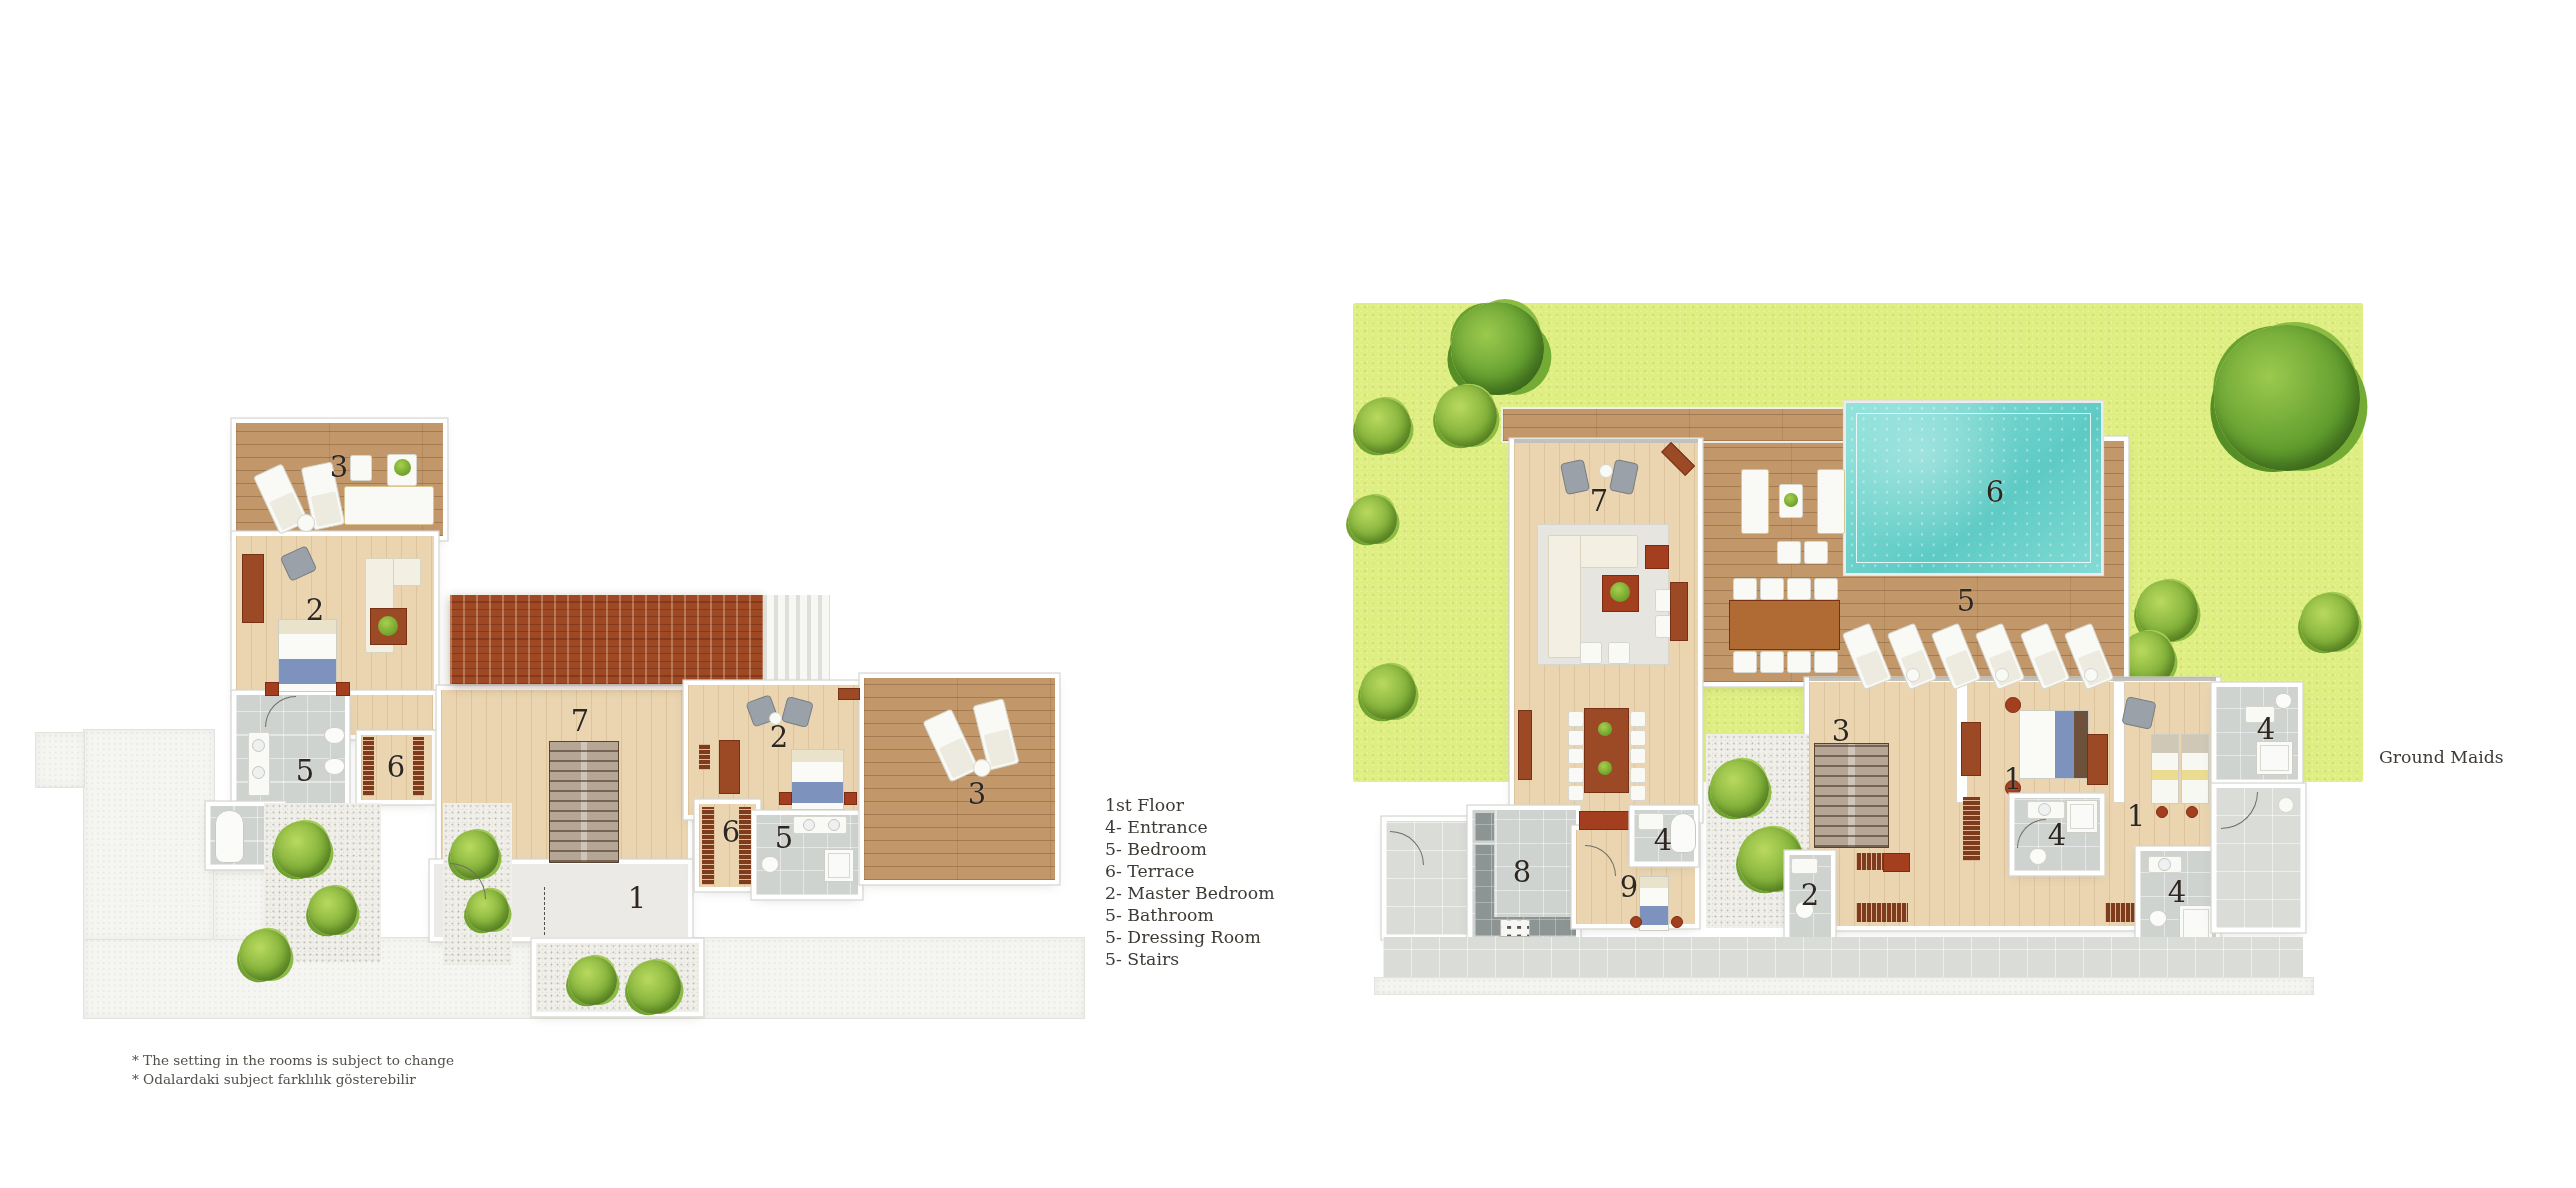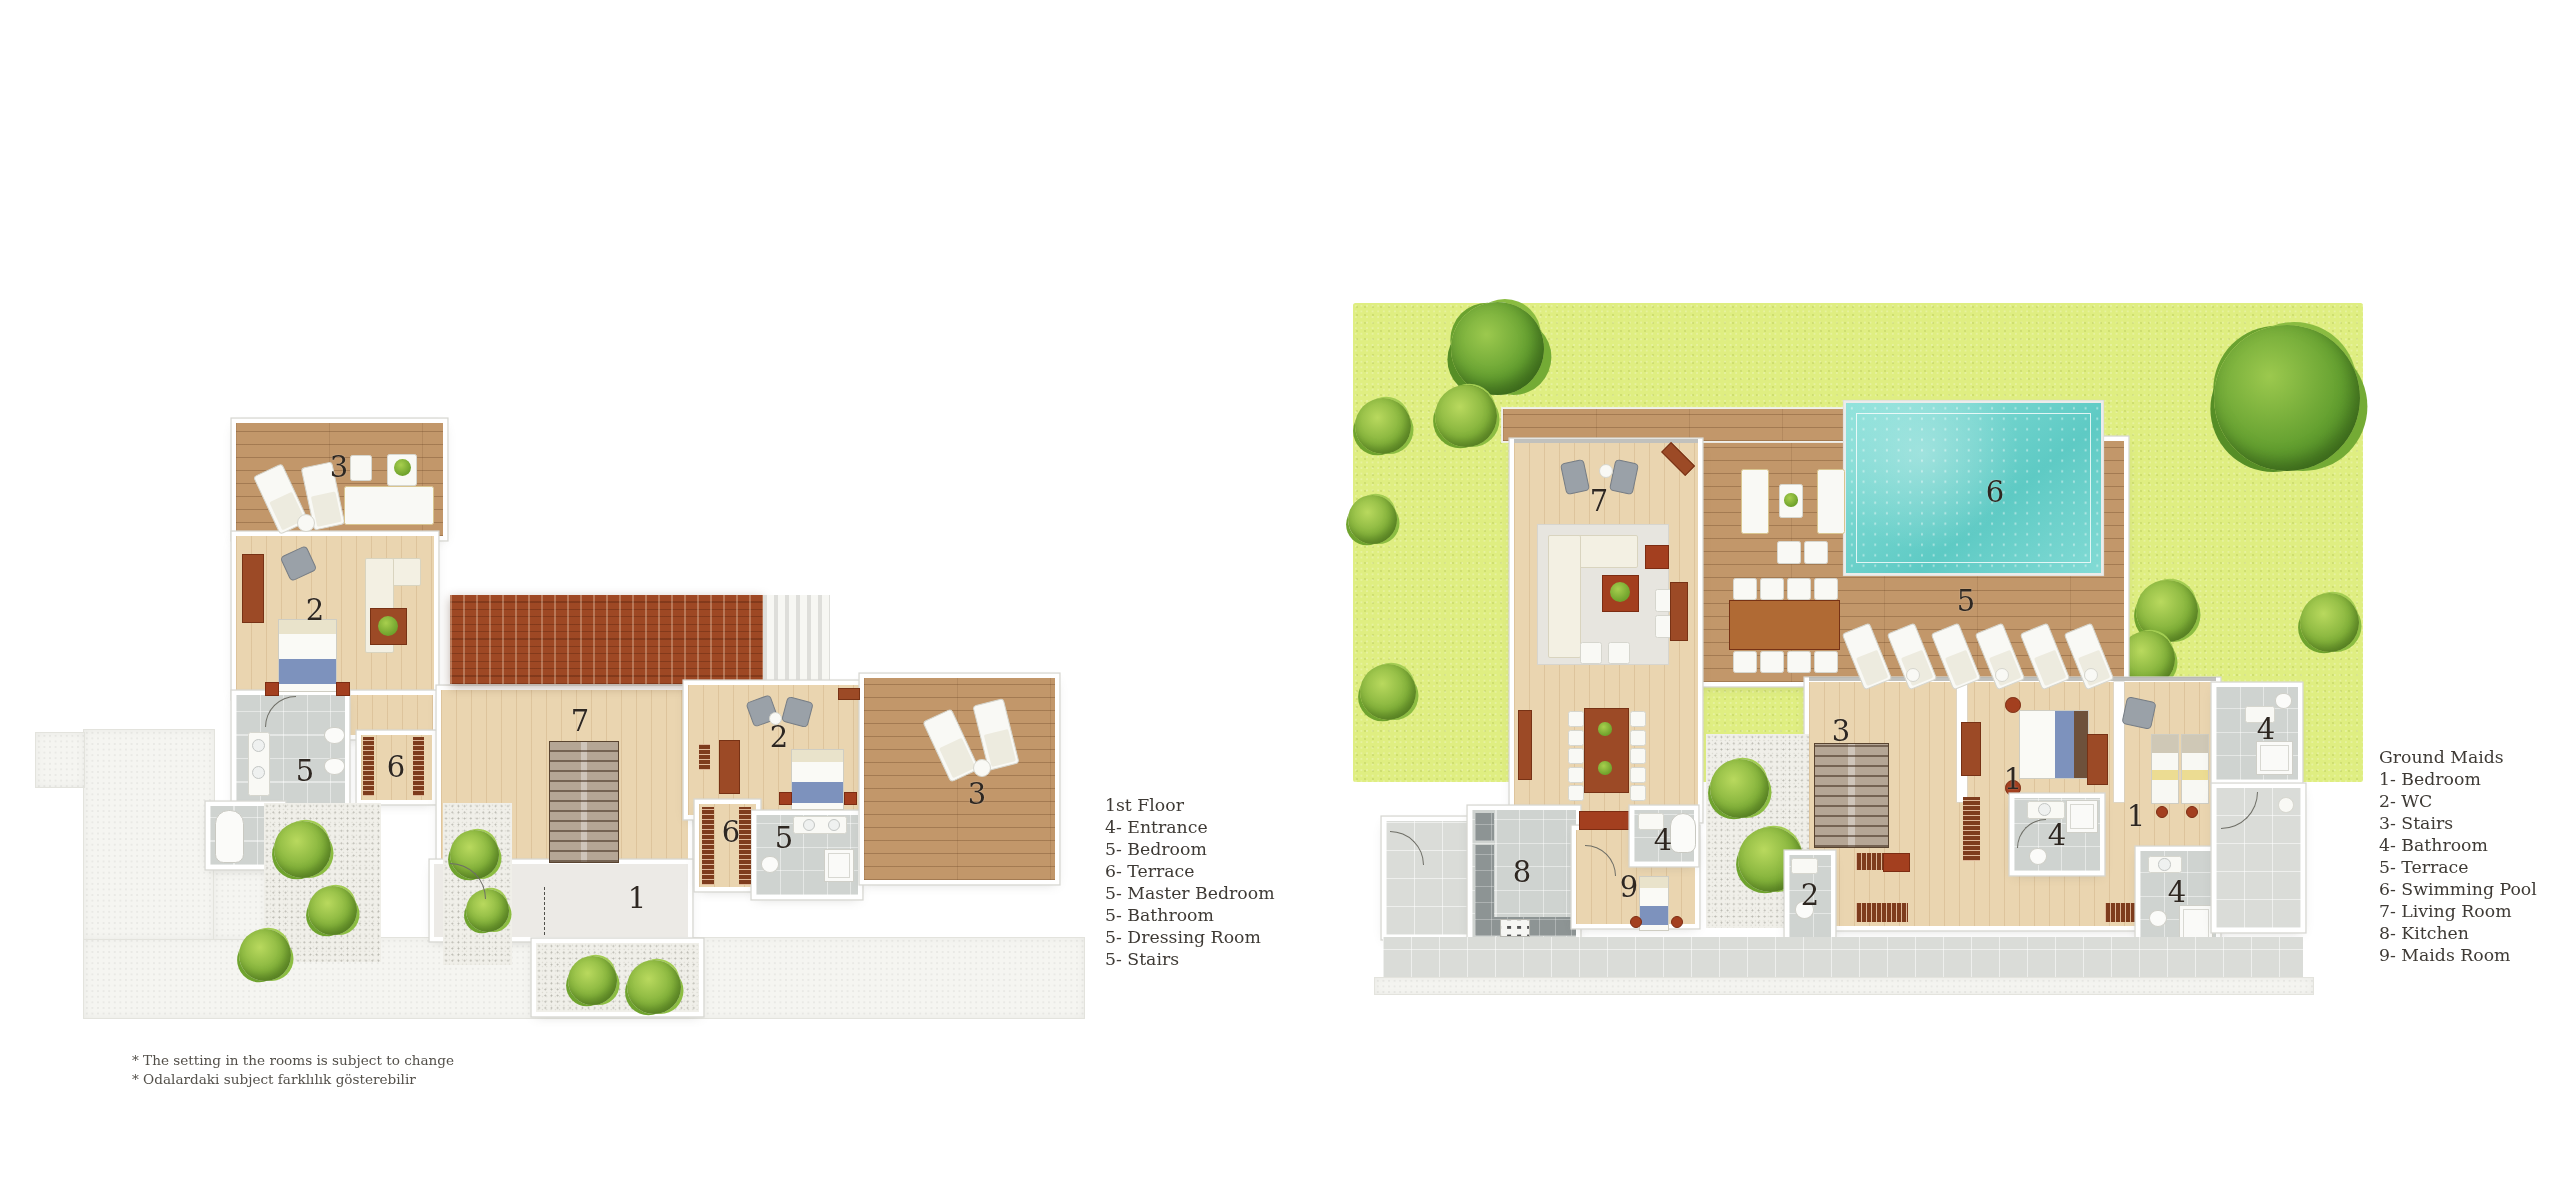--- a/index.html
+++ b/index.html
@@ -338,40 +338,29 @@
         <span class="room-num" style="left: 280px; top: 588px;">9</span>
       </div>
   </section>
 
   <div class="legend" style="left:1105px;top:794px;">
     <div class="legend-title">1st Floor</div>
     <div>
         <div class="legend-line">4- Entrance</div>
         <div class="legend-line">5- Bedroom</div>
         <div class="legend-line">6- Terrace</div>
-        <div class="legend-line">5- Master Bedroom</div>
+        <div class="legend-line">2- Master Bedroom</div>
         <div class="legend-line">5- Bathroom</div>
         <div class="legend-line">5- Dressing Room</div>
         <div class="legend-line">5- Stairs</div>
       </div>
   </div>
 
   <div class="legend" style="left:2379px;top:746px;">
     <div class="legend-title">Ground Maids</div>
-    <div>
-        <div class="legend-line">1- Bedroom</div>
-        <div class="legend-line">2- WC</div>
-        <div class="legend-line">3- Stairs</div>
-        <div class="legend-line">4- Bathroom</div>
-        <div class="legend-line">5- Terrace</div>
-        <div class="legend-line">6- Swimming Pool</div>
-        <div class="legend-line">7- Living Room</div>
-        <div class="legend-line">8- Kitchen</div>
-        <div class="legend-line">9- Maids Room</div>
-      </div>
   </div>
 
   <div class="footnotes" style="left:132px;top:1051px;">
       <div class="footnote-line">* The setting in the rooms is subject to change</div>
       <div class="footnote-line">* Odalardaki subject farklılık gösterebilir</div>
     </div>
 </div>
 
 
 </body></html>

